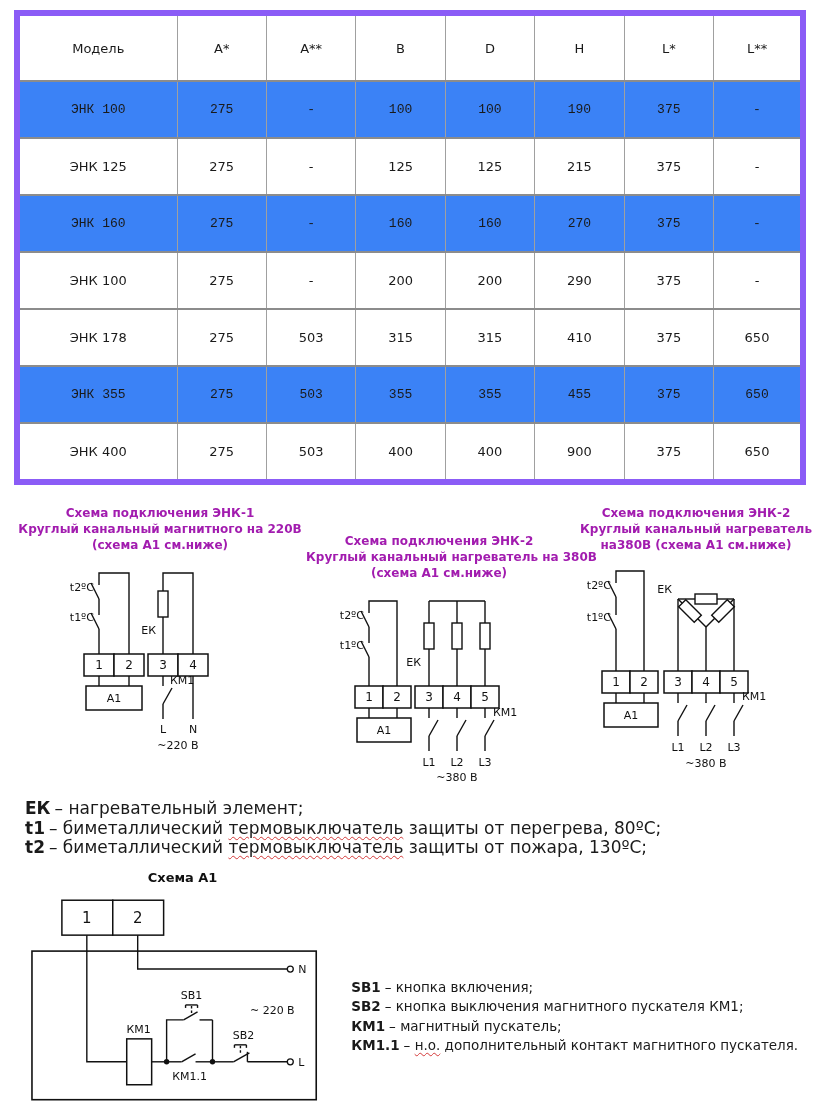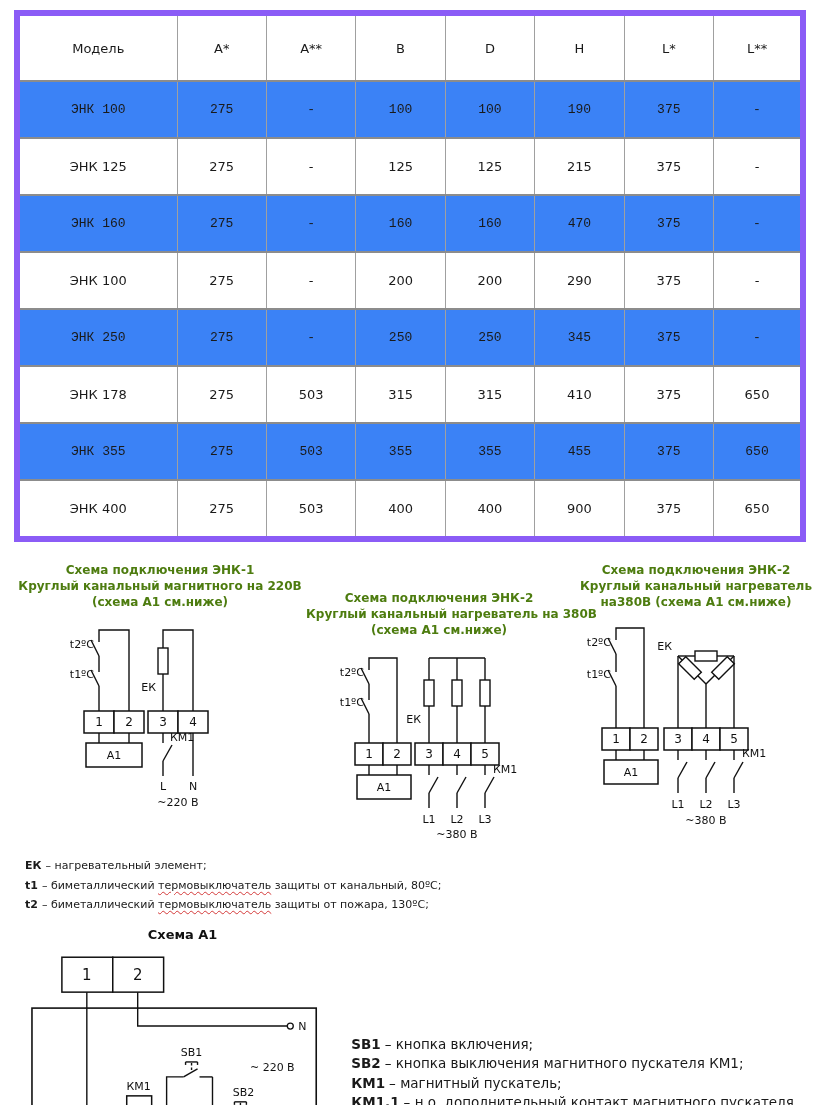--- a/index.html
+++ b/index.html
@@ -14,38 +14,38 @@
              text-align:center;vertical-align:middle;font-size:13px;font-weight:normal;color:#1a1a1a;}
   table.dims th{height:62px;background:#fff;}
   table.dims td{height:53px;background:#fff;}
   table.dims tr.alt td{background:#3b82f6;font-family:Liberation Mono, monospace;}
   col.model-col{width:160px;}
 
   
   .diagrams-row{display:flex;margin:20px 0 0 14px;}
   .dcol{text-align:center;}
   .dcol1{width:292px;} .dcol2{width:266px;margin-top:28px;} .dcol3{width:248px;}
-  .dtitle{font-weight:bold;font-size:12px;line-height:16px;white-space:nowrap;color:#4d7c0f;}
+  .dtitle{font-weight:bold;font-size:12px;line-height:16px;white-space:nowrap;color:#a21caf;}
   .dcol svg{display:block;margin:6px auto 0;}
 
   
   svg line, svg polyline{stroke:#111;stroke-width:1.4;fill:none;}
   svg rect.box{fill:#fff;stroke:#111;stroke-width:1.5;}
   svg rect.res{fill:#fff;stroke:#111;stroke-width:1.4;}
   svg rect.frame{fill:none;stroke:#111;stroke-width:1.6;}
   svg circle.node{fill:#111;stroke:none;}
   svg circle.open{fill:#fff;stroke:#111;stroke-width:1.3;}
   svg text{font-family:"DejaVu Sans","Liberation Sans",sans-serif;font-size:11px;fill:#111;}
   svg text.tnum{font-size:12px;}
   svg text.big{font-size:15px;}
   svg text.ttl{font-size:13px;font-weight:bold;}
   svg line.dash{stroke-dasharray:2.5 2;}
 
   
-  .legend{margin:12px 0 0 25px;font-size:11px;line-height:19.5px;}
+  .legend{margin:12px 0 0 25px;font-size:17px;line-height:19.5px;}
   .lk{font-weight:bold;margin-right:4px;}
   .wavy{text-decoration-line:underline;text-decoration-style:wavy;
         text-decoration-color:#d43a3a;text-decoration-thickness:1px;text-underline-offset:2px;}
 
   
   .a1-section{display:flex;align-items:flex-start;margin:8px 0 0 20px;}
   .a1-legend{margin:112px 0 0 32px;font-size:13.5px;line-height:19.5px;width:470px;}
 </style>
 </head>
 <body>
@@ -95,41 +95,31 @@
       <td>215</td>
       <td>375</td>
       <td>-</td>
     </tr>
         <tr class="alt">
       <td>ЭНК 160</td>
       <td>275</td>
       <td>-</td>
       <td>160</td>
       <td>160</td>
-      <td>470</td>
+      <td>270</td>
       <td>375</td>
       <td>-</td>
     </tr>
         <tr>
       <td>ЭНК 100</td>
       <td>275</td>
       <td>-</td>
       <td>200</td>
       <td>200</td>
       <td>290</td>
-      <td>375</td>
-      <td>-</td>
-    </tr>
-        <tr class="alt">
-      <td>ЭНК 250</td>
-      <td>275</td>
-      <td>-</td>
-      <td>250</td>
-      <td>250</td>
-      <td>345</td>
       <td>375</td>
       <td>-</td>
     </tr>
         <tr>
       <td>ЭНК 178</td>
       <td>275</td>
       <td>503</td>
       <td>315</td>
       <td>315</td>
       <td>410</td>
@@ -334,21 +324,21 @@
         <text x="106" y="192" text-anchor="middle">L1</text>
         <text x="134" y="192" text-anchor="middle">L2</text>
         <text x="162" y="192" text-anchor="middle">L3</text>
         <text x="134" y="208" text-anchor="middle">~380 В</text>
       </svg>
     </div>
   </div>
 
   <div class="legend">
     <div><span class="lk">ЕК</span><span>– нагревательный элемент;</span><span class="wavy"></span><span></span></div>
-    <div><span class="lk">t1</span><span>– биметаллический </span><span class="wavy">термовыключатель</span><span> защиты от канальный, 80ºС;</span></div>
+    <div><span class="lk">t1</span><span>– биметаллический </span><span class="wavy">термовыключатель</span><span> защиты от перегрева, 80ºС;</span></div>
     <div><span class="lk">t2</span><span>– биметаллический </span><span class="wavy">термовыключатель</span><span> защиты от пожара, 130ºС;</span></div>
   </div>
 
   <div class="a1-section">
     <svg width="300" height="240" viewBox="0 0 300 240">
       <text class="ttl" x="163" y="16" text-anchor="middle">Схема А1</text>
       <g>
         <rect class="box" x="42" y="34" width="51" height="35"></rect>
         <rect class="box" x="93" y="34" width="51" height="35"></rect>
         <text class="big" x="67" y="57" text-anchor="middle">1</text>

